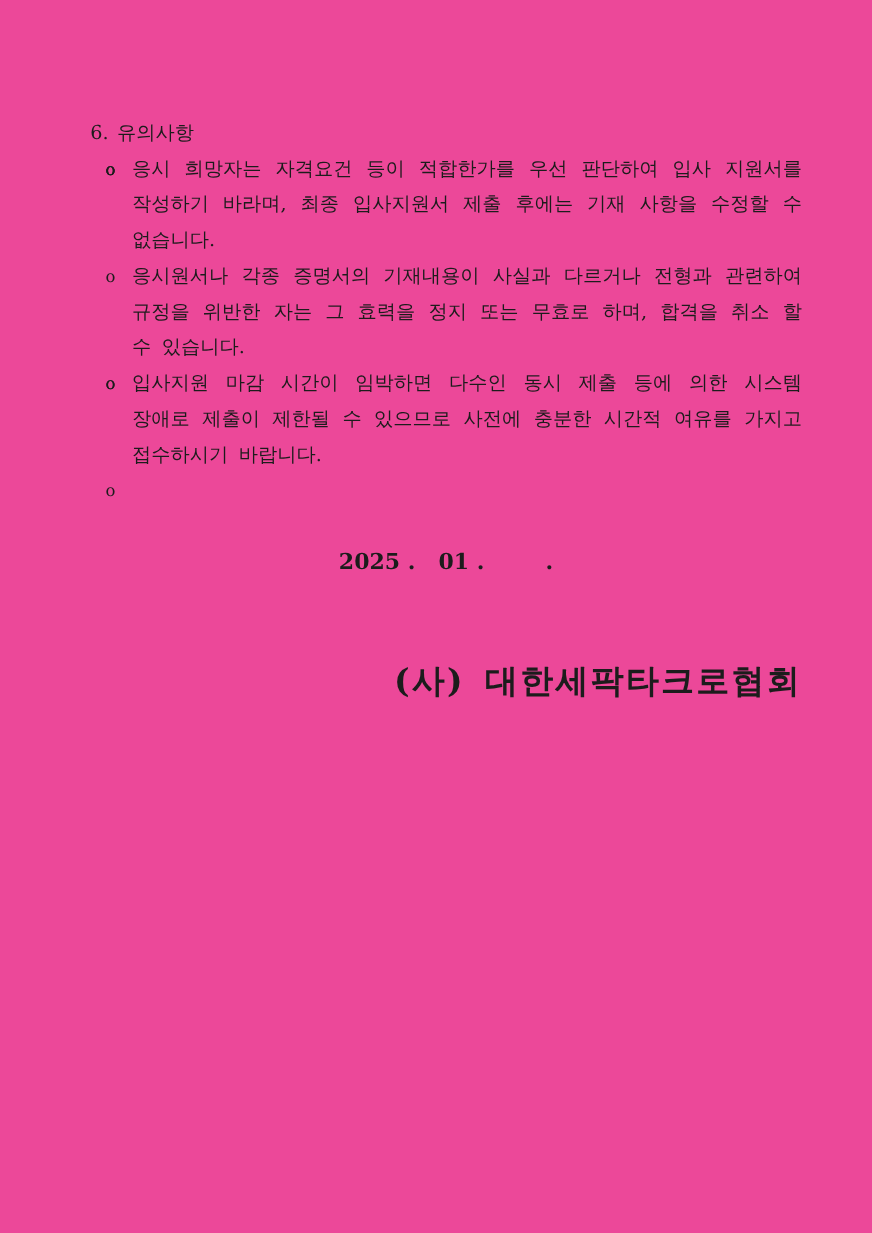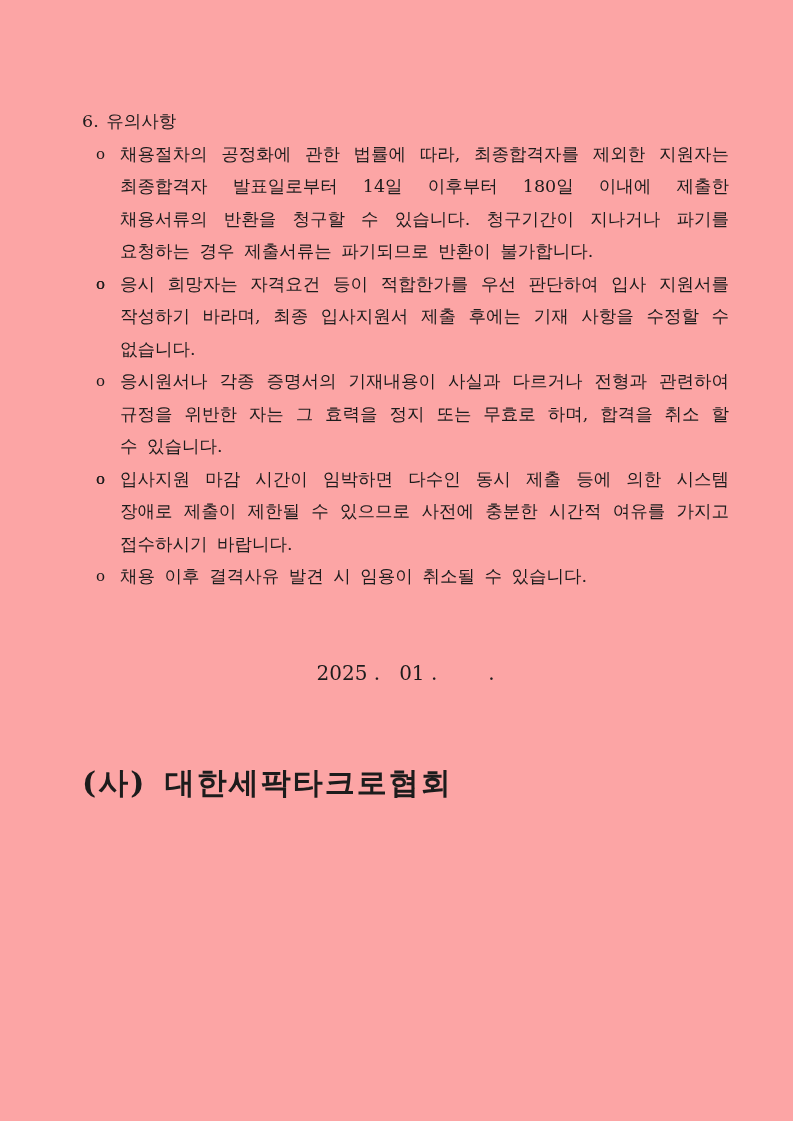--- a/index.html
+++ b/index.html
@@ -4,21 +4,21 @@
 <style>
   html, body {
     margin: 0;
     padding: 0;
     background: #ffffff;
   }
   .page {
     position: relative;
     width: 793px;
     height: 1121px;
-    background: #fca5a5;
+    background: #ec4899;
     font-family: "DejaVu Serif", "Liberation Serif", serif;
     color: #1c1c1c;
     overflow: hidden;
     box-sizing: border-box;
     padding: 105px 64px 0 82px;
   }
   .section-heading {
     font-size: 17.5px;
     line-height: 32.5px;
     font-weight: normal;
@@ -43,45 +43,44 @@
     position: absolute;
     left: 14px;
     top: 0;
     font-size: 15px;
     line-height: 32.5px;
   }
   .date-line {
     margin-top: 64px;
     text-align: center;
     font-size: 20px;
-    font-weight: normal;
+    font-weight: bold;
     line-height: 32px;
     white-space: pre;
   }
   .organization-name {
     margin-top: 76px;
-    text-align: left;
+    text-align: right;
     font-size: 30px;
     font-weight: bold;
     letter-spacing: 2px;
     word-spacing: 6px;
     line-height: 36px;
   }
 </style>
 </head>
 <body>
 
 <div class="page">
 
   <h2 class="section-heading">6. 유의사항</h2>
 
   <ul class="notes-list">
       <li class="note-item">
       <span class="bullet-marker">o</span>
-      <span class="note-text">채용절차의 공정화에 관한 법률에 따라, 최종합격자를 제외한 지원자는 최종합격자 발표일로부터 14일 이후부터 180일 이내에 제출한 채용서류의 반환을 청구할 수 있습니다. 청구기간이 지나거나 파기를 요청하는 경우 제출서류는 파기되므로 반환이 불가합니다.</span>
     </li>
       <li class="note-item">
       <span class="bullet-marker">o</span>
     </li>
       <li class="note-item">
       <span class="bullet-marker">o</span>
       <span class="note-text">응시 희망자는 자격요건 등이 적합한가를 우선 판단하여 입사 지원서를 작성하기 바라며, 최종 입사지원서 제출 후에는 기재 사항을 수정할 수 없습니다.</span>
     </li>
       <li class="note-item">
       <span class="bullet-marker">o</span>
@@ -89,21 +88,20 @@
     </li>
       <li class="note-item">
       <span class="bullet-marker">o</span>
     </li>
       <li class="note-item">
       <span class="bullet-marker">o</span>
       <span class="note-text">입사지원 마감 시간이 임박하면 다수인 동시 제출 등에 의한 시스템 장애로 제출이 제한될 수 있으므로 사전에 충분한 시간적 여유를 가지고 접수하시기 바랍니다.</span>
     </li>
       <li class="note-item">
       <span class="bullet-marker">o</span>
-      <span class="note-text">채용 이후 결격사유 발견 시 임용이 취소될 수 있습니다.</span>
     </li>
     </ul>
 
   <div class="date-line">2025 .   01 .        .</div>
 
   <div class="organization-name">(사) 대한세팍타크로협회</div>
 
 </div>
 
 </body></html>

